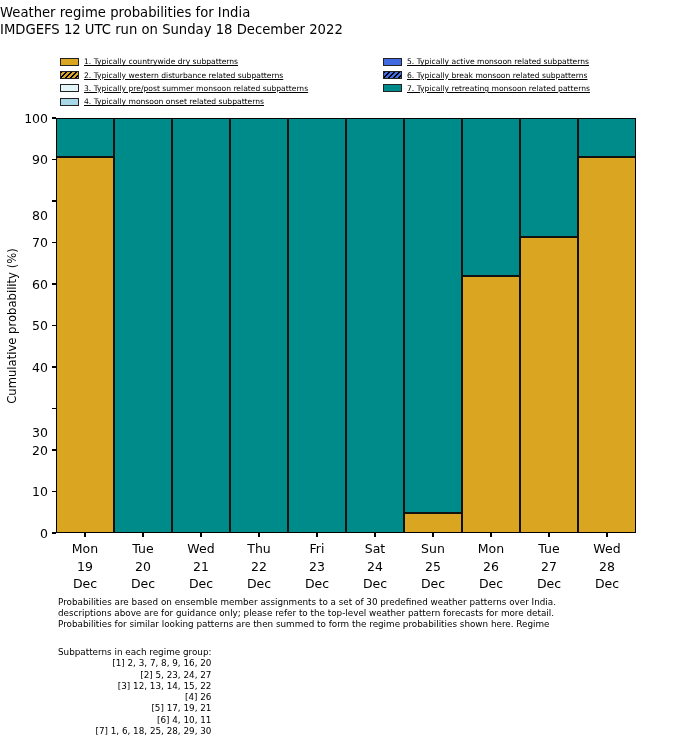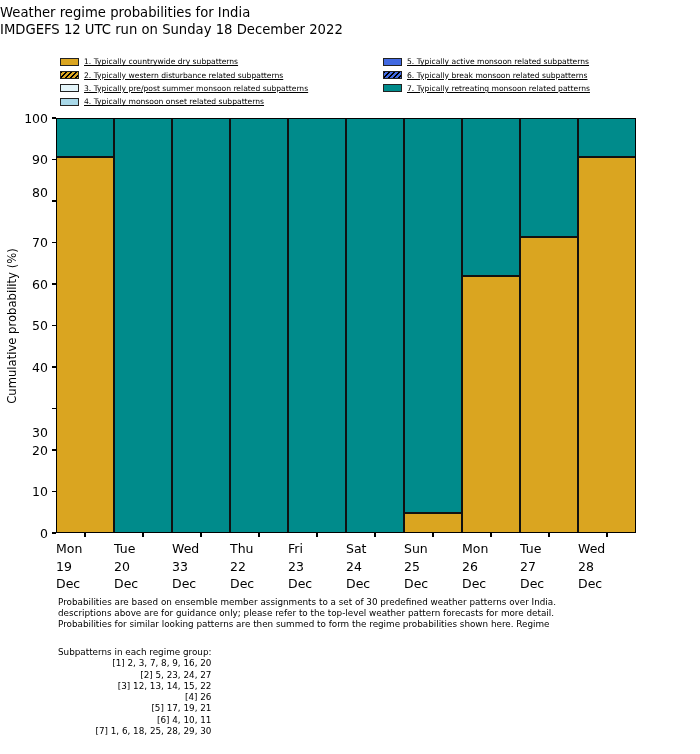--- a/index.html
+++ b/index.html
@@ -16,21 +16,21 @@
   .legend-row{display:flex;align-items:center;height:13.4px;}
   .legend-swatch{width:19px;height:8px;border:0.9px solid #222;box-sizing:border-box;flex:none;}
   .legend-label{font-size:7.6px;margin-left:5px;white-space:nowrap;text-decoration:underline;}
   #plot{position:absolute;left:56px;top:118px;width:580px;height:415px;background:#fff;}
   #plot-outline{position:absolute;left:0;top:0;right:0;bottom:0;border:1px solid #000;pointer-events:none;z-index:5;}
   .bar{position:absolute;top:0;height:100%;display:flex;flex-direction:column;}
   .bar-seg{box-sizing:border-box;border:1.2px solid #111;flex:none;width:100%;}
   .ytick-label{position:absolute;width:48px;text-align:right;font-size:12.5px;line-height:15px;left:0;}
   .ytick-mark{position:absolute;width:4px;height:1.3px;background:#000;left:52px;}
   .xtick-mark{position:absolute;width:1.3px;height:4px;background:#000;top:533px;}
-  .xtick-label{position:absolute;width:58px;font-size:12.5px;line-height:17.5px;top:540px;}
+  .xtick-label{position:absolute;width:58px;text-align:center;font-size:12.5px;line-height:17.5px;top:540px;}
   #ylabel-wrap{position:absolute;left:2px;top:118px;width:20px;height:415px;
     display:flex;align-items:center;justify-content:center;}
   #ylabel{transform:rotate(-90deg);white-space:nowrap;font-size:11.6px;}
   #footer{position:absolute;left:58px;top:597px;font-size:8.8px;line-height:11px;}
   #subpatterns{position:absolute;left:58px;top:647px;font-size:8.8px;line-height:11.3px;text-align:right;}
   .hatched{background-image:repeating-linear-gradient(135deg,#000 0px,#000 1px,transparent 1px,transparent 3.5px);}
 </style>
 </head>
 <body>
 
@@ -85,21 +85,21 @@
       <div class="ytick-label" style="top: 401px; margin-top: 24px;">30</div>
       <div class="ytick-mark" style="top: 407.85px;"></div>
       <div class="ytick-label" style="top: 359.5px;">40</div>
       <div class="ytick-mark" style="top: 366.35px;"></div>
       <div class="ytick-label" style="top: 318px;">50</div>
       <div class="ytick-mark" style="top: 324.85px;"></div>
       <div class="ytick-label" style="top: 276.5px;">60</div>
       <div class="ytick-mark" style="top: 283.35px;"></div>
       <div class="ytick-label" style="top: 235px;">70</div>
       <div class="ytick-mark" style="top: 241.85px;"></div>
-      <div class="ytick-label" style="top: 185px;">80</div>
+      <div class="ytick-label" style="top: 208px;">80</div>
       <div class="ytick-mark" style="top: 200.35px;"></div>
       <div class="ytick-label" style="top: 152px;">90</div>
       <div class="ytick-mark" style="top: 158.85px;"></div>
       <div class="ytick-label" style="top: 110.5px;">100</div>
       <div class="ytick-mark" style="top: 117.35px;"></div>
     </div>
   <div id="xticks">
       <div class="xtick-mark" style="left: 84.35px;"></div>
       <div class="xtick-label" style="left: 56px;">
         <div>Mon</div>
@@ -108,21 +108,21 @@
       </div>
       <div class="xtick-mark" style="left: 142.35px;"></div>
       <div class="xtick-label" style="left: 114px;">
         <div>Tue</div>
         <div>20</div>
         <div>Dec</div>
       </div>
       <div class="xtick-mark" style="left: 200.35px;"></div>
       <div class="xtick-label" style="left: 172px;">
         <div>Wed</div>
-        <div>33</div>
+        <div>21</div>
         <div>Dec</div>
       </div>
       <div class="xtick-mark" style="left: 258.35px;"></div>
       <div class="xtick-label" style="left: 230px;">
         <div>Thu</div>
         <div>22</div>
         <div>Dec</div>
       </div>
       <div class="xtick-mark" style="left: 316.35px;"></div>
       <div class="xtick-label" style="left: 288px;">

